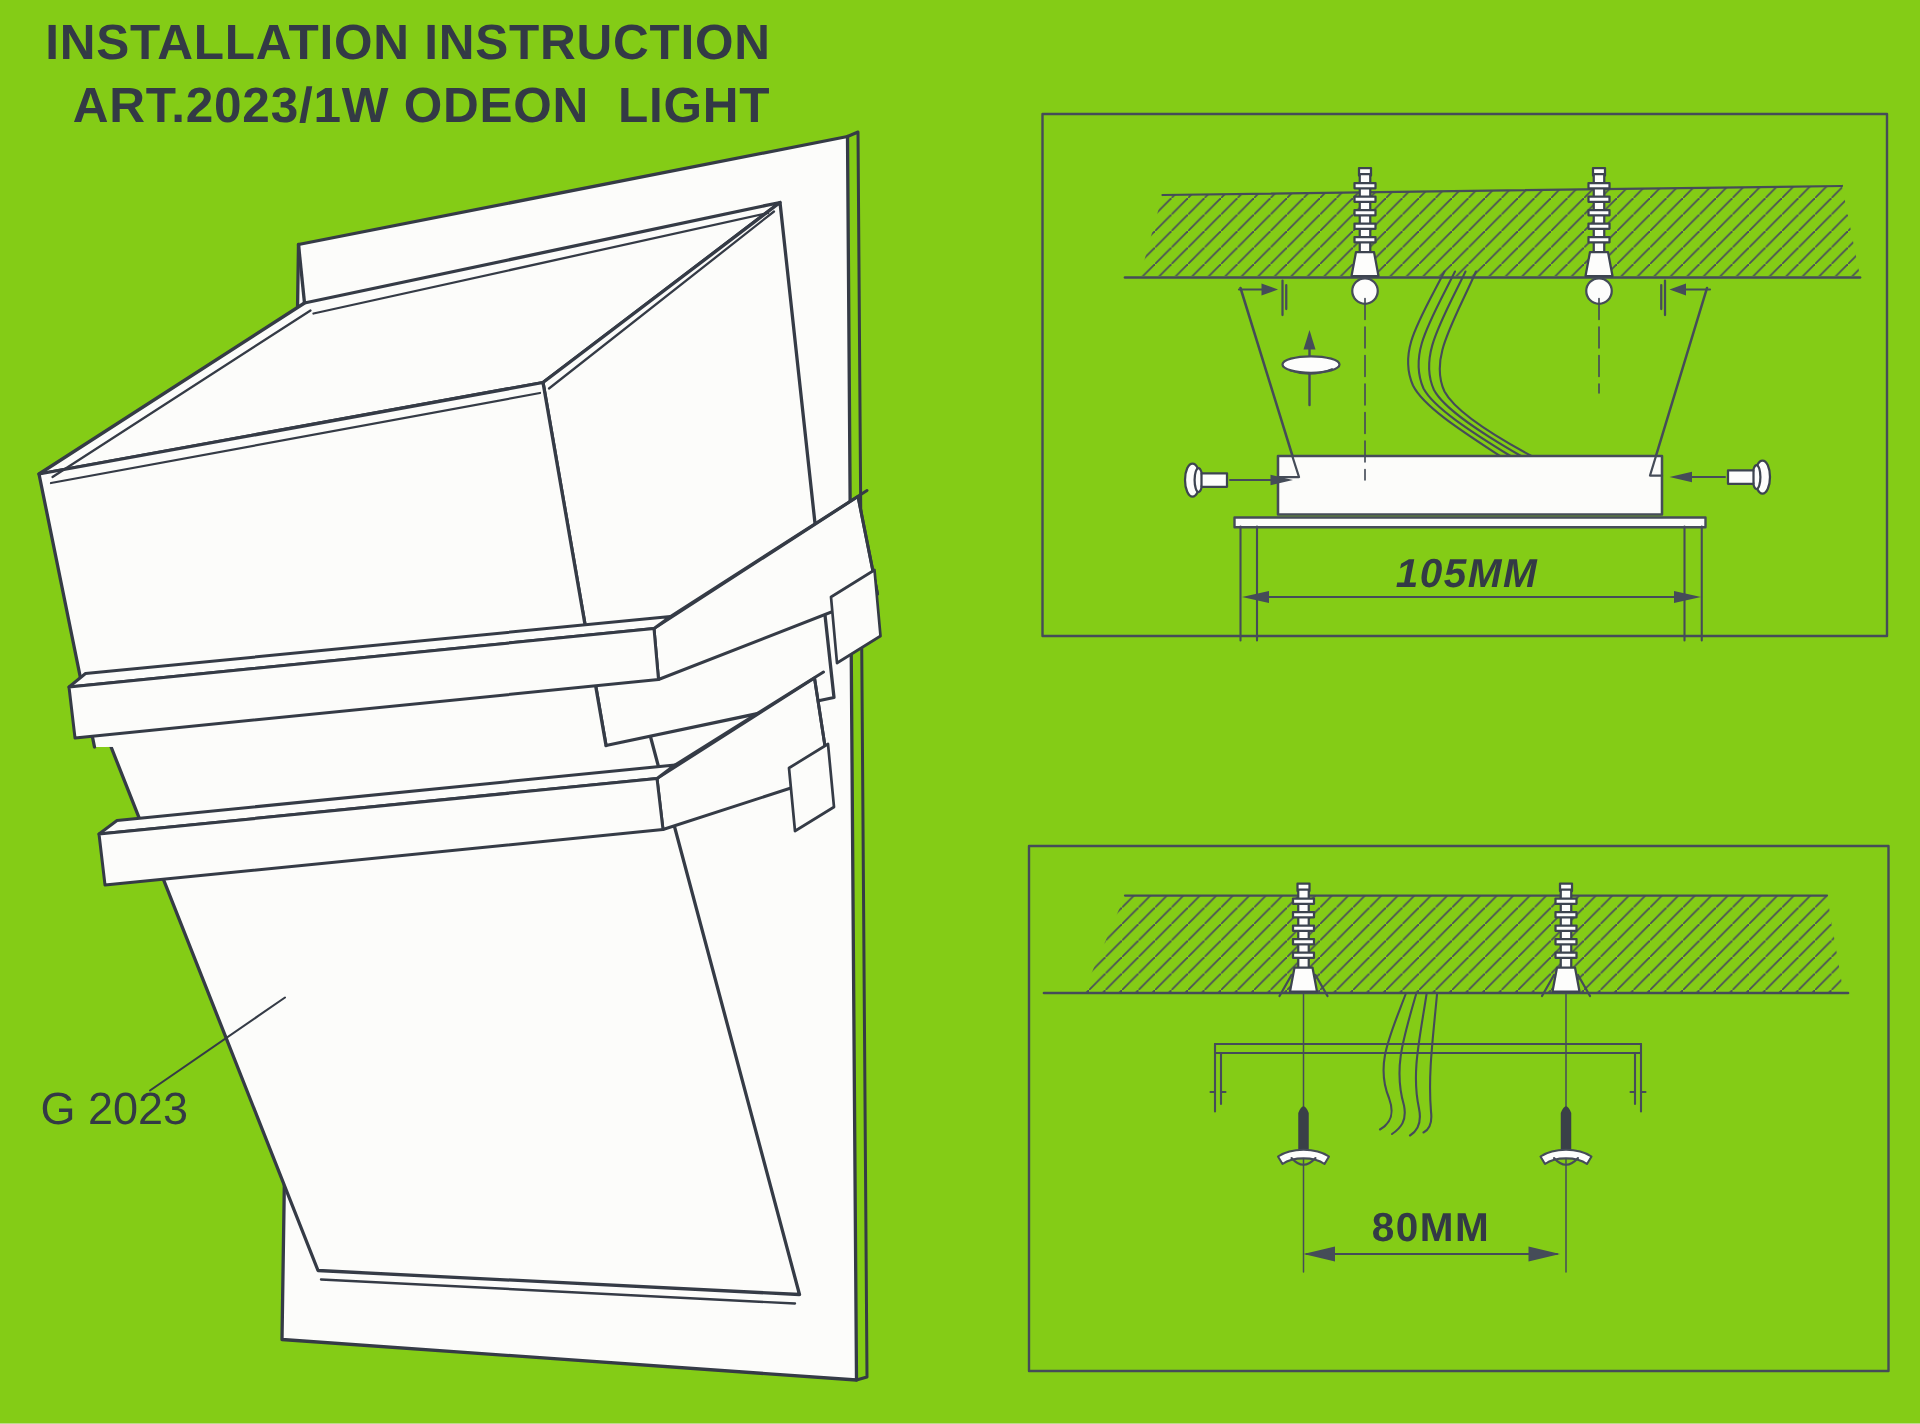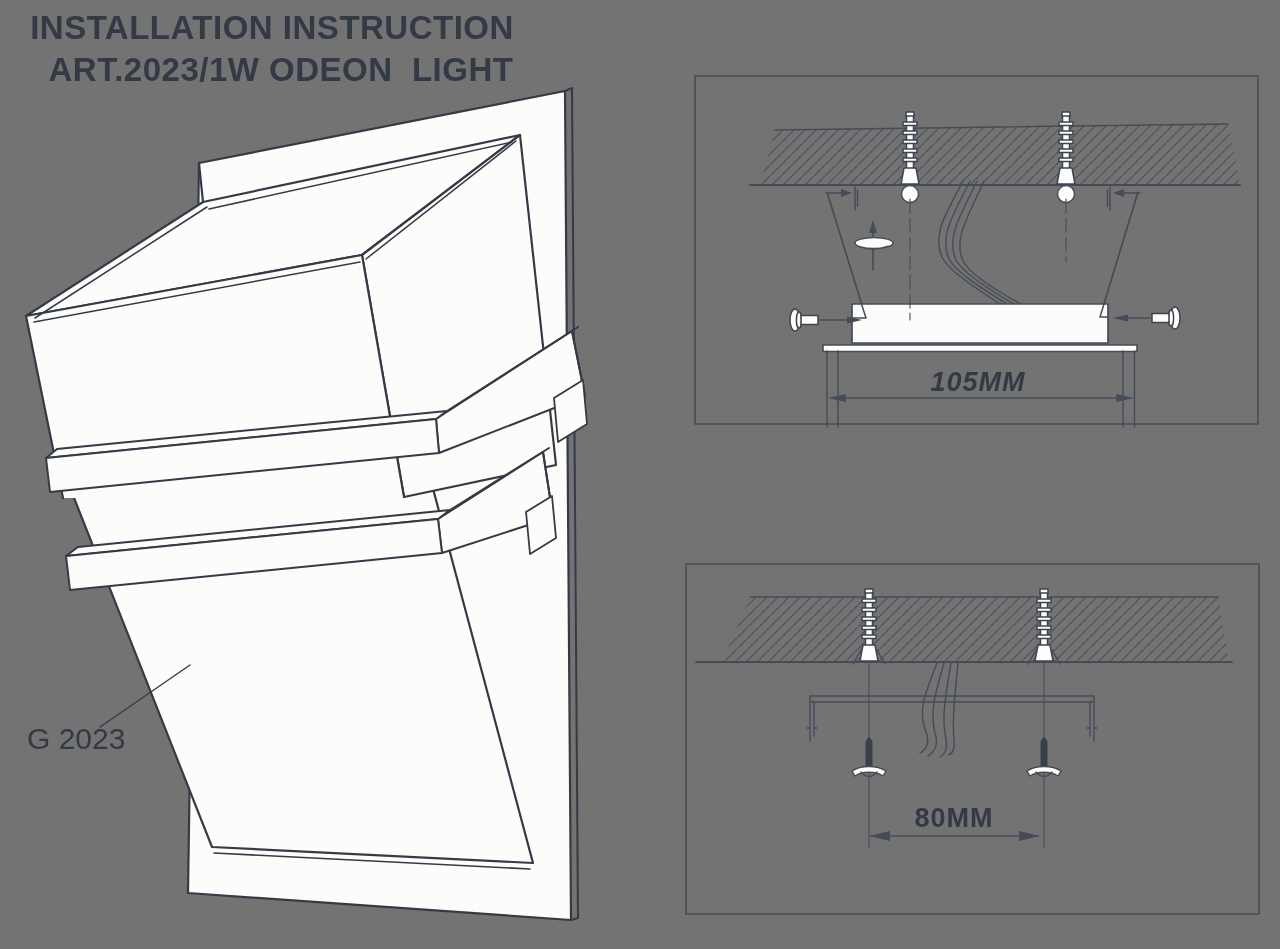--- a/index.html
+++ b/index.html
@@ -1,18 +1,18 @@
 <!DOCTYPE html>
 <html><head>
 <meta charset="utf-8">
 <style>
   html,body{margin:0;padding:0;background:#e8e8e8;}
   .page{
     position:relative;width:1280px;height:949px;margin:0 auto;
-    background:#737373;overflow:hidden;
+    background:#84cc16;overflow:hidden;
     font-family:"Liberation Sans", sans-serif;
   }
   svg text{fill:#333a45;}
   .t-title{font-size:33px;font-weight:bold;letter-spacing:.5px;}
   .t-label{font-size:30px;font-weight:400;}
   .t-dim-italic{font-size:27px;font-weight:700;font-style:italic;letter-spacing:1px;}
   .t-dim{font-size:27px;font-weight:700;letter-spacing:1px;}
 </style>
 </head>
 <body>

